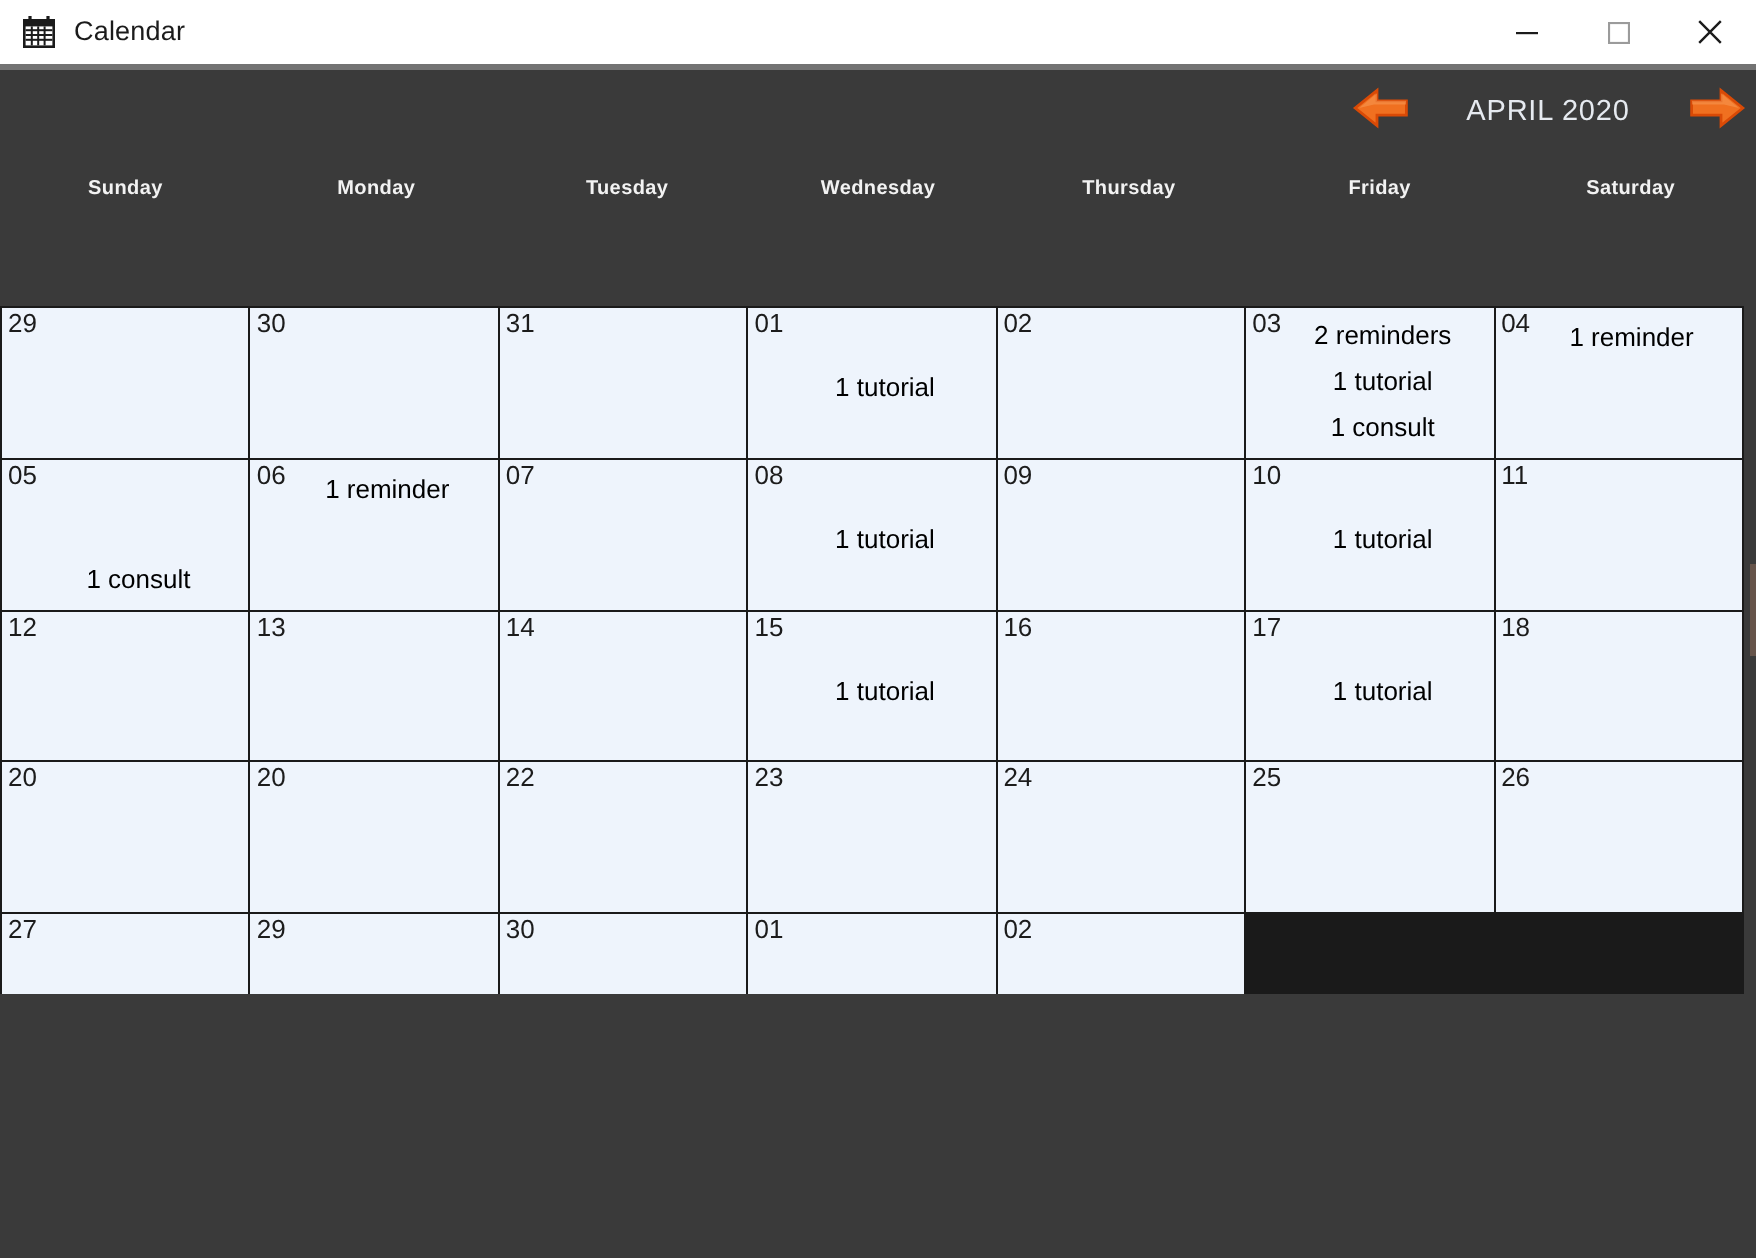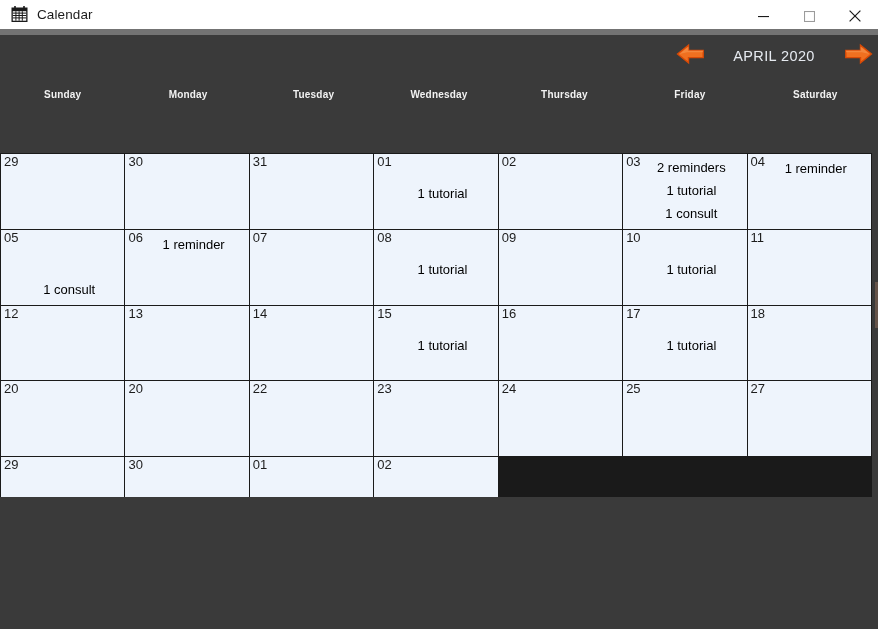--- a/index.html
+++ b/index.html
@@ -21,21 +21,21 @@
     background: #3a3a3a;
     display: flex;
     flex-direction: column;
   }
 
   
   .titlebar {
     height: 35px;
     flex: 0 0 35px;
     background: #ffffff;
-    border-bottom: 6px solid #737373;
+    border-bottom: 3px solid #737373;
     display: flex;
     align-items: center;
     position: relative;
   }
   .titlebar-left {
     display: flex;
     align-items: center;
     padding-left: 11px;
     gap: 9px;
   }
@@ -416,20 +416,24 @@
         </div>
         <div class="daycell">
           <span class="datenum">24</span>
           <div class="events"></div>
         </div>
         <div class="daycell">
           <span class="datenum">25</span>
           <div class="events"></div>
         </div>
         <div class="daycell">
+          <span class="datenum">26</span>
+          <div class="events"></div>
+        </div>
+        <div class="daycell">
           <span class="datenum">27</span>
           <div class="events"></div>
         </div>
         <div class="daycell">
           <span class="datenum">29</span>
           <div class="events"></div>
         </div>
         <div class="daycell">
           <span class="datenum">30</span>
           <div class="events"></div>

